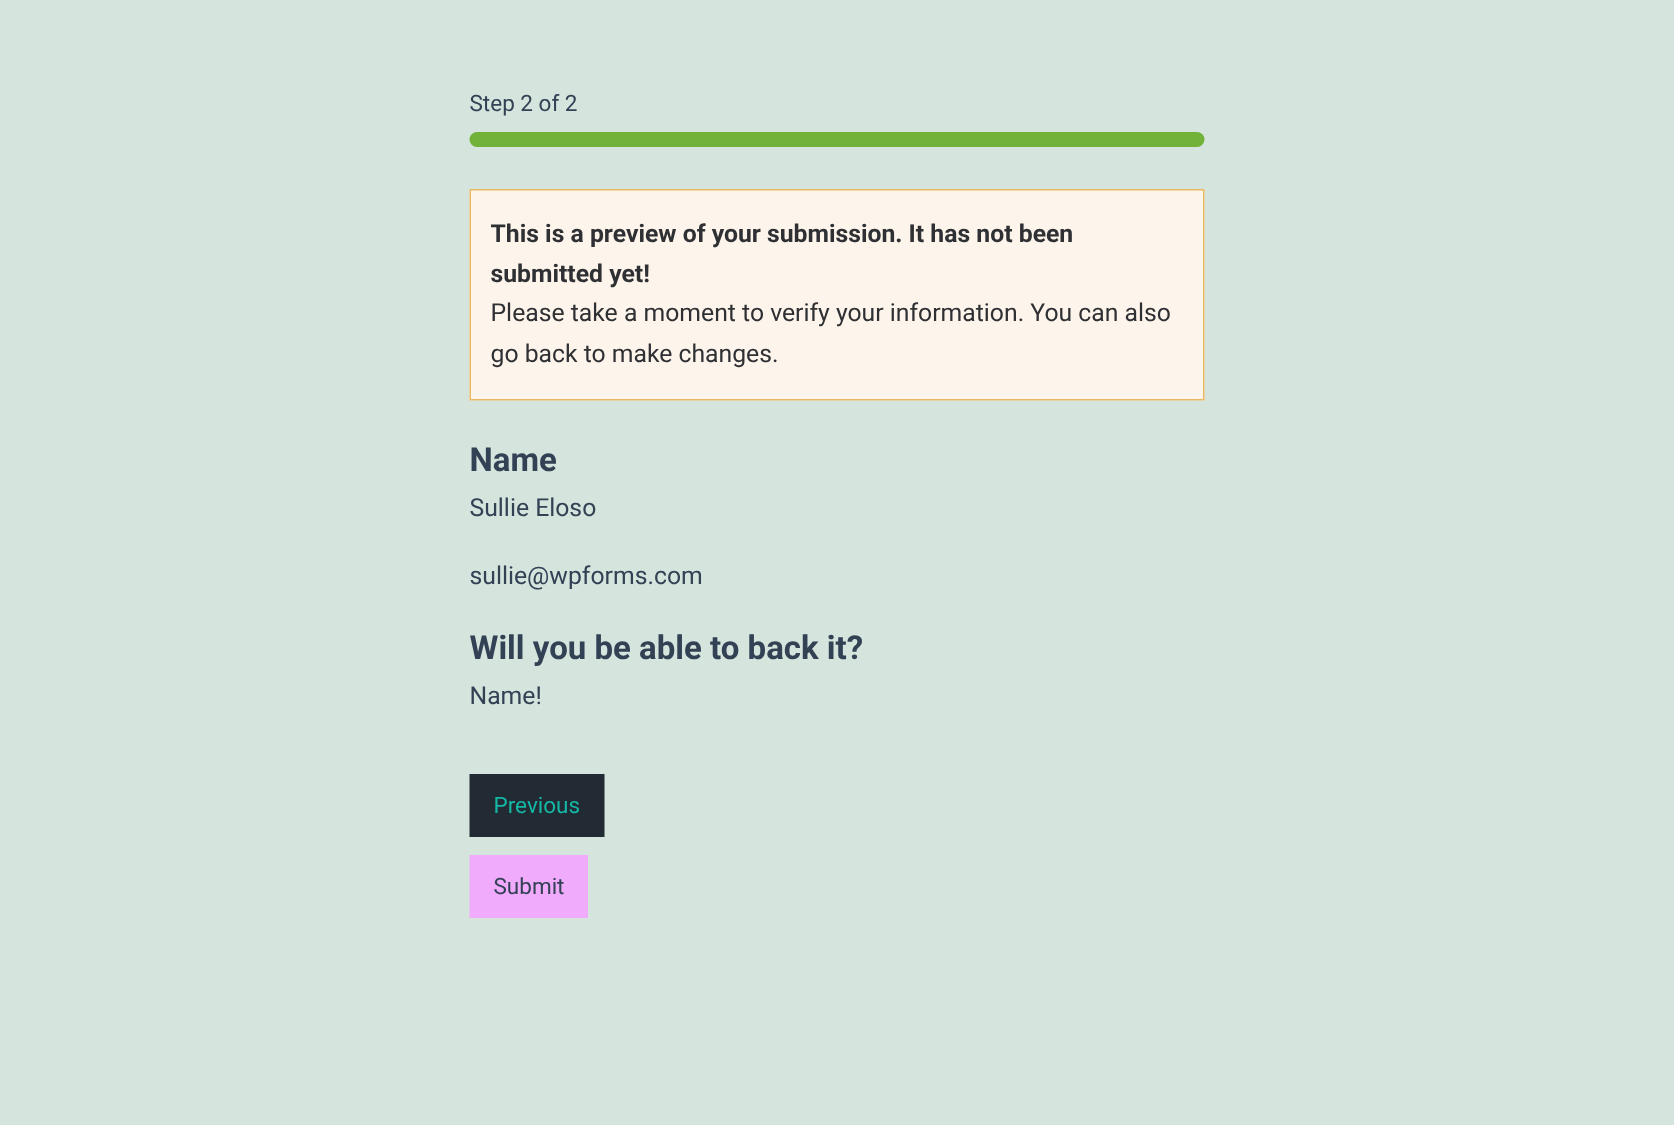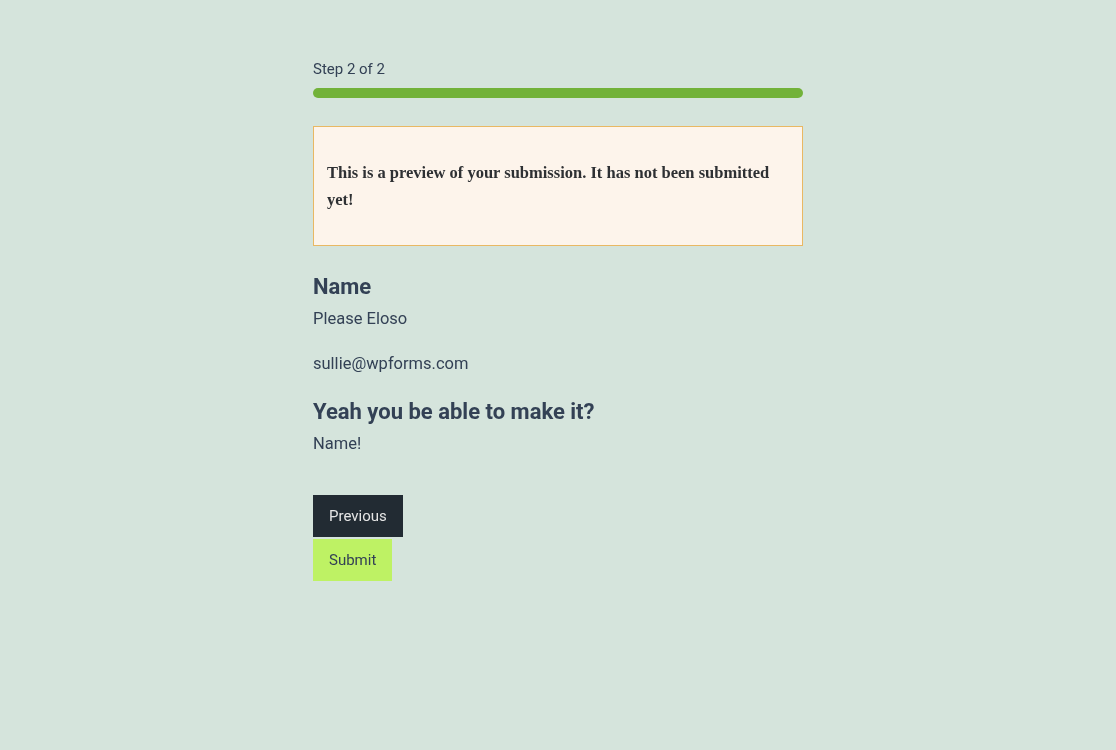--- a/index.html
+++ b/index.html
@@ -26,23 +26,22 @@
     .progress-bar {
       width: 100%;
       height: 10px;
       background-color: #72b239;
       border-radius: 5px;
       margin-bottom: 28px;
     }
     .notice-box {
       background-color: #fdf4eb;
       border: 1px solid #e9b863;
-      padding: 32px 13px;
+      padding: 16px 13px;
       margin-bottom: 28px;
-      font-family: Liberation Serif, serif;
     }
     .notice-title {
       color: #2e3033;
       font-size: 16.5px;
       font-weight: 700;
       line-height: 1.65;
       margin-bottom: 0px;
     }
     .notice-text {
       color: #2e3033;
@@ -68,50 +67,51 @@
     .btn {
       display: inline-block;
       border: none;
       font-size: 15px;
       padding: 12px 16px;
       cursor: pointer;
       font-family: inherit;
     }
     .btn-previous {
       background-color: #222b33;
-      color: #e5e5e5;
-      margin-bottom: 2px;
+      color: #14b8a6;
+      margin-bottom: 12px;
     }
     .btn-submit {
-      background-color: #bef264;
+      background-color: #f0abfc;
       color: #334155;
     }
   </style>
 </head>
 <body>
 
 <div class="container">
   <div class="step-indicator">Step 2 of 2</div>
   <div class="progress-bar"></div>
 
   <div class="notice-box">
     <div class="notice-title">This is a preview of your submission. It has not been submitted yet!</div>
+    <div class="notice-text">Please take a moment to verify your information. You can also go back to make changes.</div>
   </div>
 
   <div class="field">
     <div class="field-label">Name</div>
-    <div class="field-value">Please Eloso</div>
+    <div class="field-value">Sullie Eloso</div>
   </div>
 
   <div class="field">
     <div class="field-value">sullie@wpforms.com</div>
   </div>
 
   <div class="field">
-    <div class="field-label">Yeah you be able to make it?</div>
+    <div class="field-label">Will you be able to back it?</div>
     <div class="field-value">Name!</div>
   </div>
 
 
   <div class="buttons">
     <div>
       <button class="btn btn-previous">Previous</button>
     </div>
     <div>
       <button class="btn btn-submit">Submit</button>

